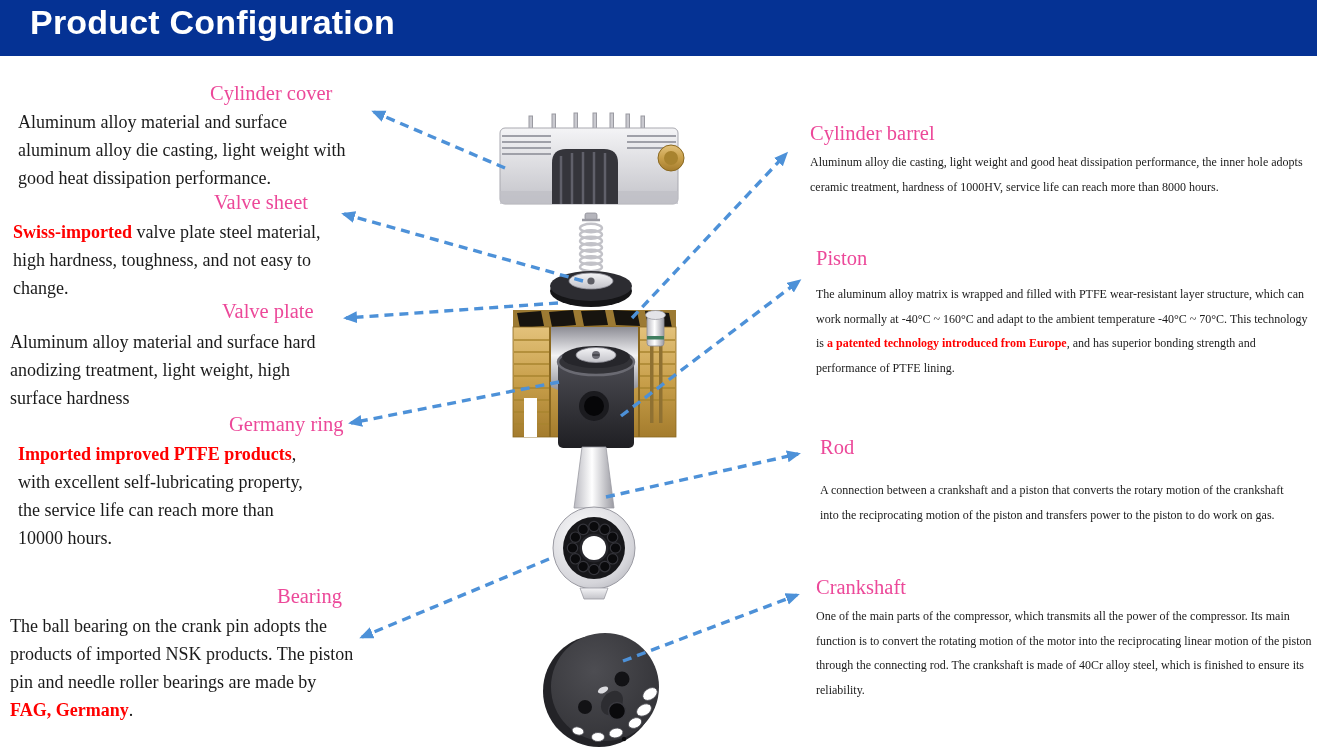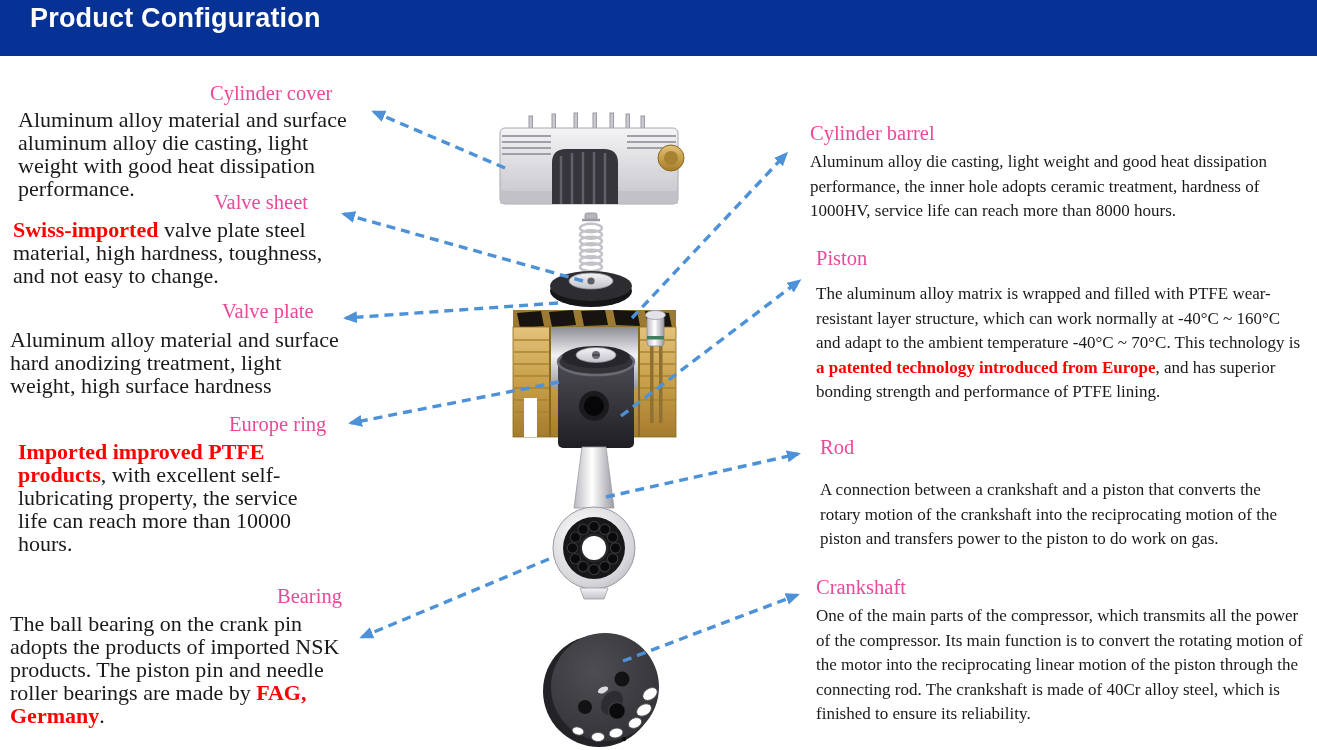--- a/index.html
+++ b/index.html
@@ -8,29 +8,29 @@
     background:#ffffff;color:#1a1a1a;
     font-family:"Liberation Serif", serif;
   }
   .header{
     position:absolute;left:0;top:0;width:1317px;height:56px;
     background:#053294;
   }
   .header-title{
     position:absolute;left:30px;top:3px;
     font-family:"Liberation Sans", sans-serif;
-    font-weight:700;font-size:27px;color:#ffffff;letter-spacing:0.2px;
+    font-weight:700;font-size:34px;color:#ffffff;letter-spacing:0.2px;
   }
   .part-title{
     position:absolute;font-size:20.5px;white-space:nowrap;color:#ec4899;
   }
   .part-desc{
-    position:absolute;font-size:22px;line-height:23px;color:#1a1a1a;
-  }
-  .part-desc.right{font-size:17px;line-height:24.6px;}
+    position:absolute;font-size:18px;line-height:28px;color:#1a1a1a;
+  }
+  .part-desc.right{font-size:12px;line-height:24.6px;}
   .red{color:#FF0000;font-weight:700;}
   svg{position:absolute;}
 </style>
 </head>
 <body>
 
 <div class="header">
   <div class="header-title">Product Configuration</div>
 </div>
 
@@ -237,21 +237,21 @@
 
 <div class="part-title" style="left:210px;top:82px">Cylinder cover</div>
 <div class="part-desc" style="left:18px;top:108px;width:342px"><span>Aluminum alloy material and surface aluminum alloy die casting, light weight with good heat dissipation performance.</span></div>
 
 <div class="part-title" style="left:214px;top:191px">Valve sheet</div>
 <div class="part-desc" style="left:13px;top:218px;width:312px"><span class="red">Swiss-imported</span><span> valve plate steel material, high hardness, toughness, and not easy to change.</span></div>
 
 <div class="part-title" style="left:222px;top:300px">Valve plate</div>
 <div class="part-desc" style="left:10px;top:328px;width:336px"><span>Aluminum alloy material and surface hard anodizing treatment, light weight, high surface hardness</span></div>
 
-<div class="part-title" style="left:229px;top:413px">Europe ring</div>
+<div class="part-title" style="left:229px;top:413px">Germany ring</div>
 <div class="part-desc" style="left:18px;top:440px;width:302px"><span class="red">Imported improved PTFE products</span><span>, with excellent self-lubricating property, the service life can reach more than 10000 hours.</span></div>
 
 <div class="part-title" style="left:277px;top:585px">Bearing</div>
 <div class="part-desc" style="left:10px;top:612px;width:348px"><span>The ball bearing on the crank pin adopts the products of imported NSK products. The piston pin and needle roller bearings are made by </span><span class="red">FAG, Germany</span><span>.</span></div>
 
 <div class="part-title" style="left:810px;top:122px">Cylinder barrel</div>
 <div class="part-desc right" style="left:810px;top:150px;width:494px"><span>Aluminum alloy die casting, light weight and good heat dissipation performance, the inner hole adopts ceramic treatment, hardness of 1000HV, service life can reach more than 8000 hours.</span></div>
 
 <div class="part-title" style="left:816px;top:247px">Piston</div>
 <div class="part-desc right" style="left:816px;top:282px;width:492px"><span>The aluminum alloy matrix is wrapped and filled with PTFE wear-resistant layer structure, which can work normally at -40°C ~ 160°C and adapt to the ambient temperature -40°C ~ 70°C. This technology is </span><span class="red">a patented technology introduced from Europe</span><span>, and has superior bonding strength and performance of PTFE lining.</span></div>

